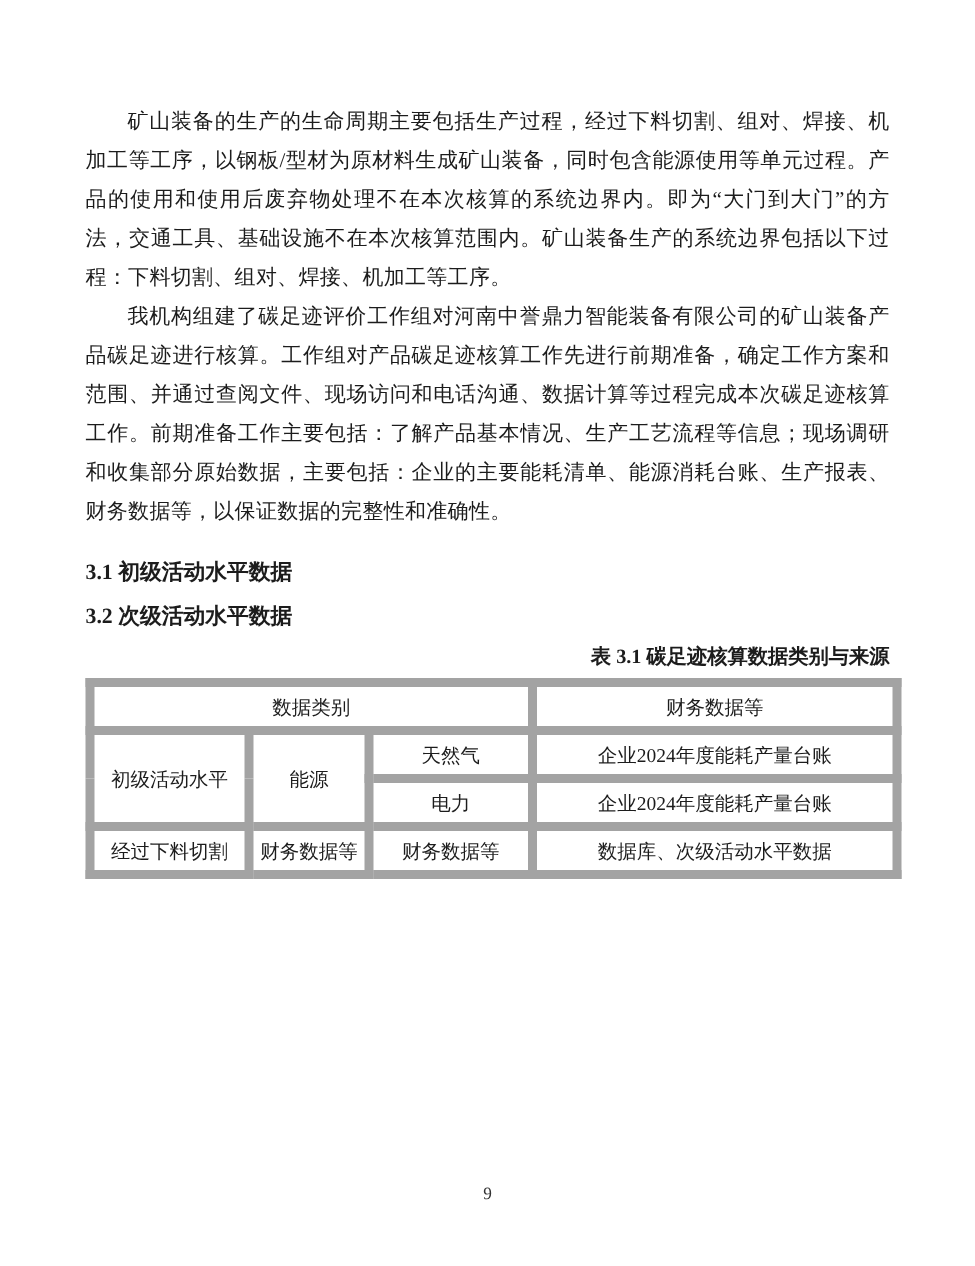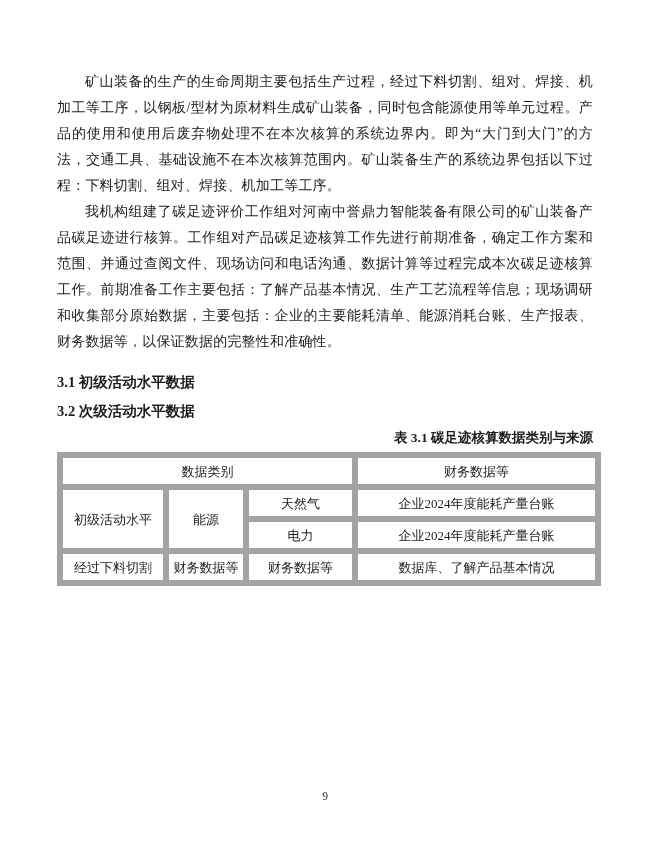--- a/index.html
+++ b/index.html
@@ -116,20 +116,20 @@
         <td>企业2024年度能耗产量台账</td>
       </tr>
       <tr>
         <td>电力</td>
         <td>企业2024年度能耗产量台账</td>
       </tr>
       <tr>
         <td>经过下料切割</td>
         <td>财务数据等</td>
         <td>财务数据等</td>
-        <td>数据库、了解产品基本情况</td>
+        <td>数据库、次级活动水平数据</td>
       </tr>
     </tbody>
   </table>
 
   <div class="page-number">9</div>
 
 </div>
 
 </body></html>

